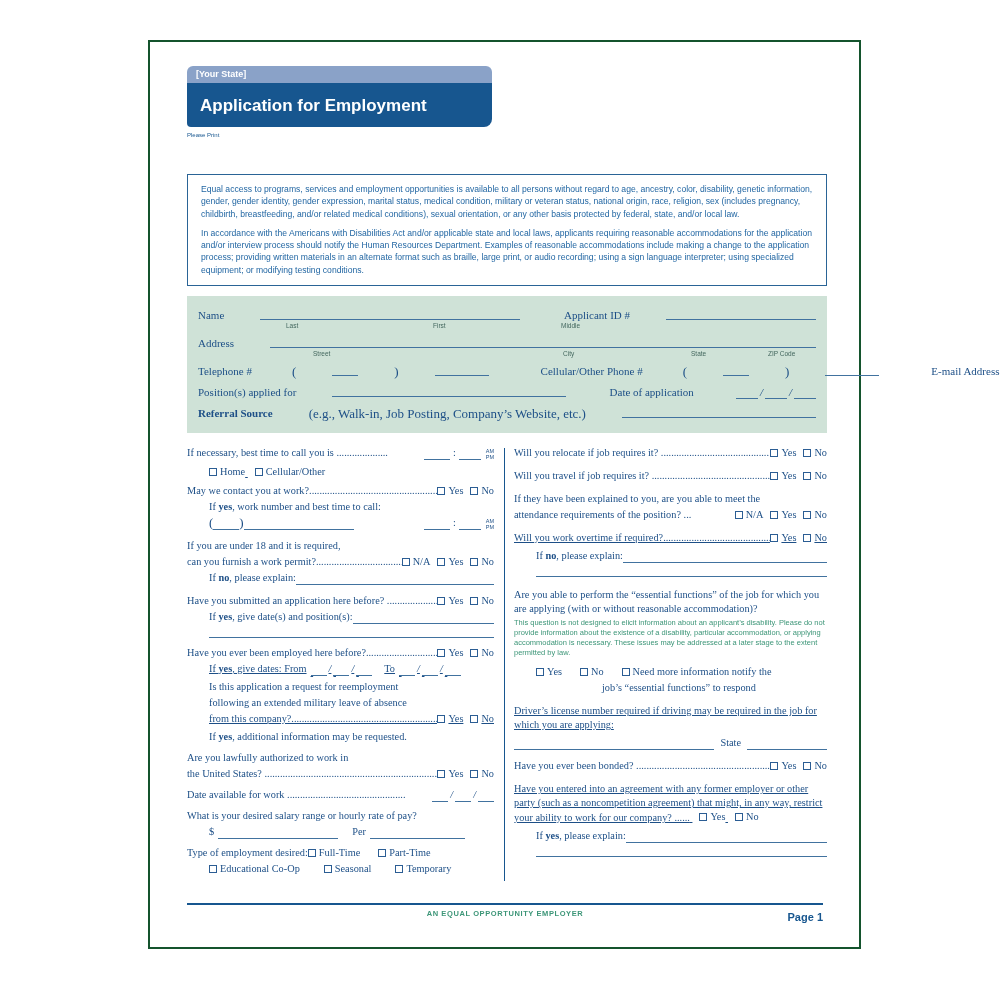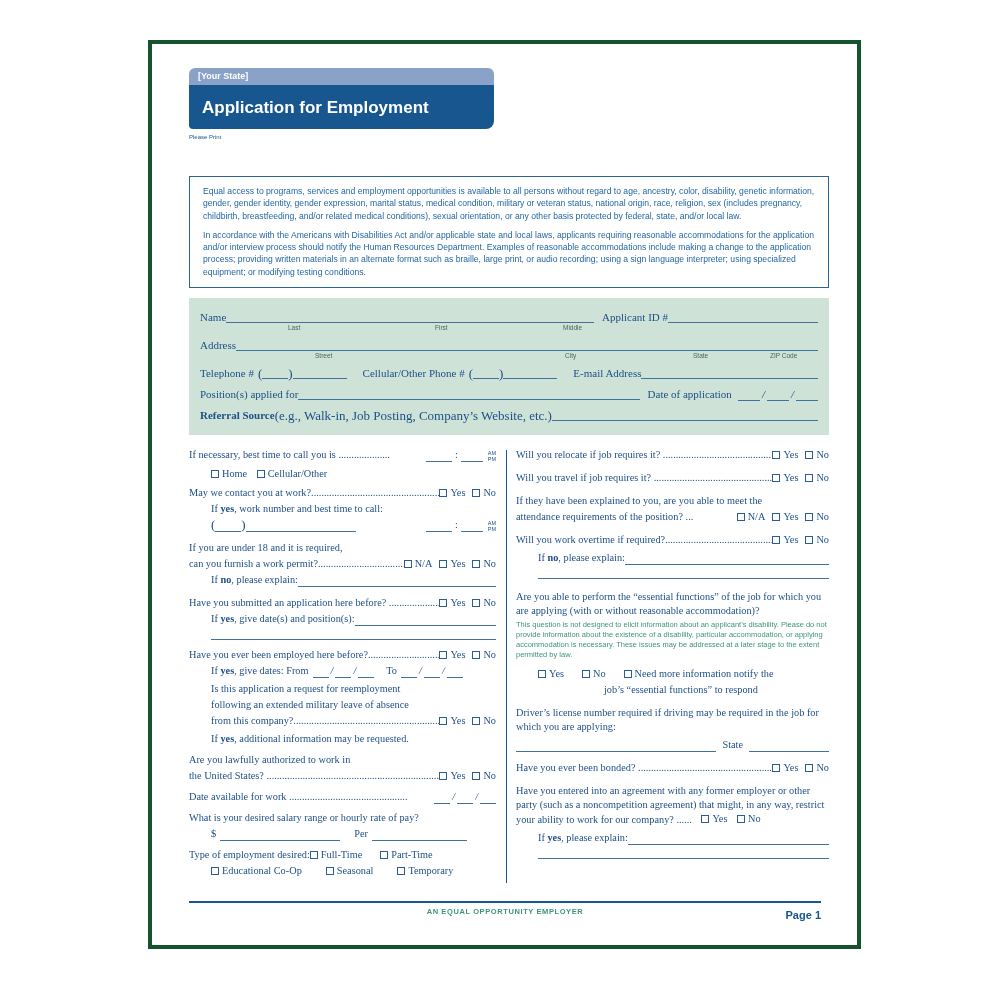--- a/index.html
+++ b/index.html
@@ -1,36 +1,36 @@
 <!DOCTYPE html>
 <html><head>
 <meta charset="utf-8">
 <style>
   html,body{margin:0;padding:0;background:#ffffff;width:1000px;height:1000px;position:relative;}
   *{box-sizing:border-box;}
-  .page{position:absolute;left:148px;top:40px;width:713px;height:909px;background:#fff;border:4px solid #14532d;}
+  .page{position:absolute;left:148px;top:40px;width:713px;height:909px;background:#fff;border:2px solid #14532d;}
   .content{position:absolute;left:37px;top:0;width:640px;}
 
   
   .state-tag{margin-top:24px;width:305px;background:#8aa2c8;color:#fff;
     font:bold 9px/11px "Liberation Sans",sans-serif;padding:3px 9px;border-radius:6px 6px 0 0;}
   .title-bar{width:305px;background:#17568f;color:#fff;
     font:bold 17px/19px "Liberation Sans",sans-serif;padding:13px 13px 12px 13px;border-radius:0 0 8px 4px;}
   .print-note{margin-top:4px;color:#17568f;font:6px/8px "Liberation Sans",sans-serif;}
 
   
   .notice{margin-top:35px;border:1.4px solid #2a6496;padding:8px 13px 9px 13px;color:#2367a3;
     font:8.6px/12.3px "Liberation Sans",sans-serif;}
   .notice p{margin:0 0 7px 0;}
   .notice p:last-child{margin-bottom:0;}
 
   
   .idbox{margin-top:10px;background:#cfe2d7;padding:13px 11px 13px 11px;color:#1d4f87;
     font:11px/13px "Liberation Serif",serif;}
-  .grow-row{display:flex;align-items:center;white-space:nowrap;}
+  .grow-row{display:flex;align-items:flex-start;white-space:nowrap;gap:36px;}
   .glabel{flex:0 0 auto;}
   .gbold{font-weight:bold;}
   .gsmall{font-size:13px;color:#1d4f87;}
   .ul{display:inline-block;border-bottom:1px solid #41729f;height:11px;flex:0 0 auto;}
   .ul.grow{flex:1 1 auto;}
   .w16{width:16px;} .w22{width:22px;} .w26{width:26px;} .w54{width:54px;} .w80{width:80px;}
   .w95{width:95px;} .w120{width:120px;} .w150{width:150px;}
   .subrow{position:relative;height:9px;font:6.5px/8px "Liberation Sans",sans-serif;color:#44685f;}
   .subrow span{position:absolute;top:0;}
   .sl-a{left:88px;} .sl-b{left:235px;} .sl-c{left:363px;}
@@ -54,21 +54,21 @@
   .indent{margin-left:22px;}
   .b{font-weight:bold;}
   .timefield{display:inline-flex;align-items:flex-end;}
   .colon{margin:0 3px;}
   .ampm{display:inline-flex;flex-direction:column;font:5.5px/6px "Liberation Sans",sans-serif;margin-left:5px;color:#1d4f87;}
   .date{display:inline-flex;align-items:flex-end;}
   .slash{margin:0 2px;font-style:italic;}
   .blank{border-bottom:1px solid #41729f;height:12px;margin:2px 0 8px 22px;}
   .greennote{color:#3d9678;font:7.5px/10px "Liberation Sans",sans-serif;margin:2px 0 7px 0;}
   .needinfo-l2{margin-left:88px;}
-  .mb2{margin-bottom:2px;} .mb4{margin-bottom:4px;} .mb7{margin-bottom:7px;} .mb9{margin-bottom:9px;}
+  .mb2{margin-bottom:2px;} .mb4{margin-bottom:4px;text-decoration:underline;} .mb7{margin-bottom:7px;} .mb9{margin-bottom:9px;}
 
   
   .footer{position:absolute;left:37px;right:36px;bottom:22px;}
   .footline{border-top:2px solid #17568f;}
   .footrow{position:relative;margin-top:4px;height:16px;}
   .eeo{display:block;text-align:center;color:#3d9678;font:bold 7.5px/10px "Liberation Sans",sans-serif;letter-spacing:.6px;}
   .pageno{position:absolute;right:0;top:2px;color:#17568f;font:bold 11px/12px "Liberation Sans",sans-serif;}
 </style>
 </head>
 <body>

